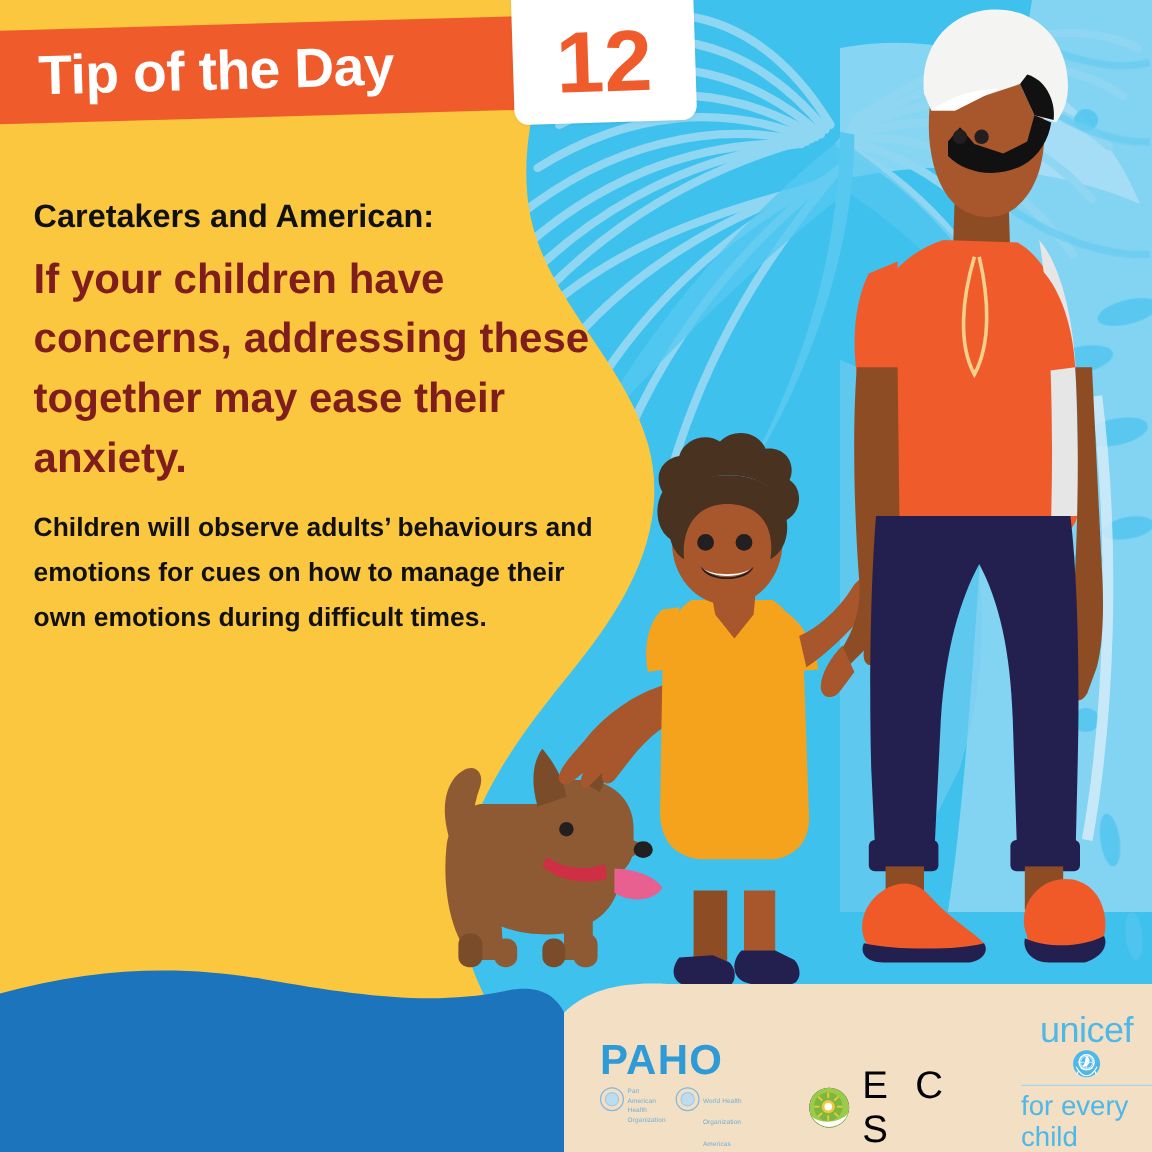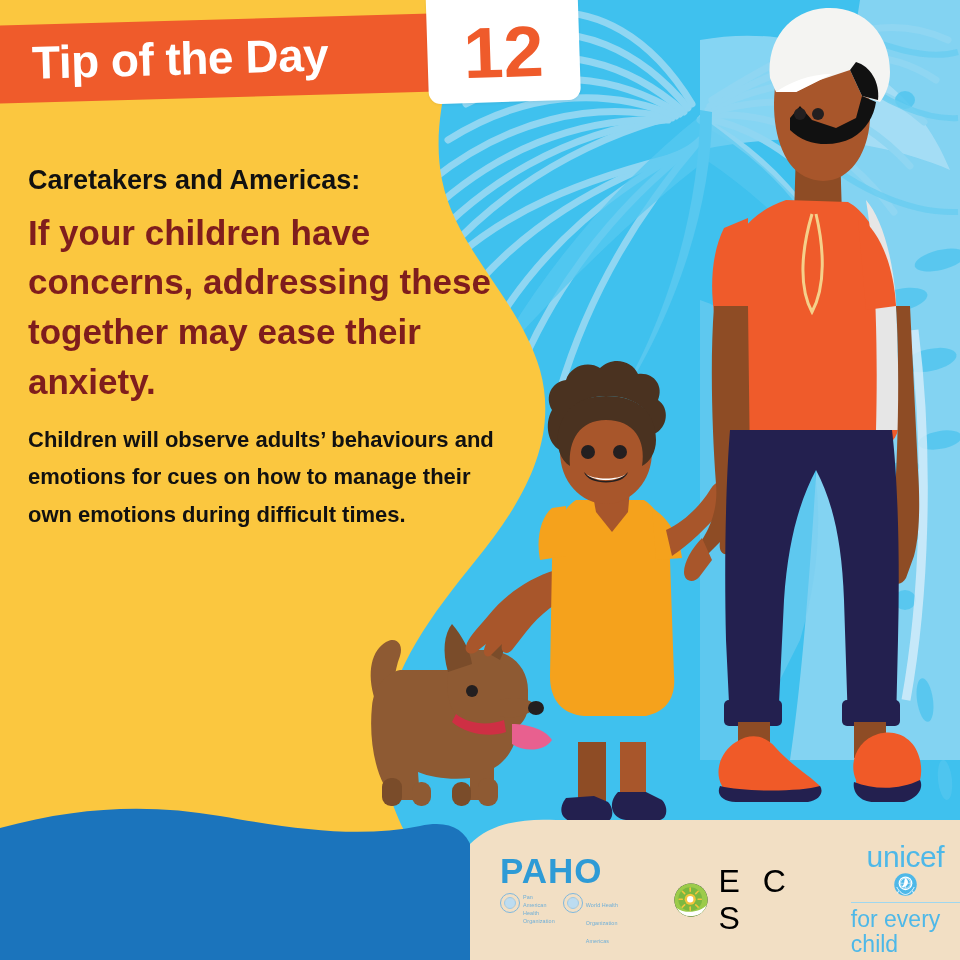--- a/index.html
+++ b/index.html
@@ -83,21 +83,21 @@
     margin:0;
   }
 
   
   #logobar{
     position:absolute;
     left:470px; bottom:0;
     width:490px; height:135px;
     z-index:25;
     display:flex;
-    align-items:center;
+    align-items:flex-end;
     padding-top:14px;
     box-sizing:border-box;
   }
   .logo-slot{position:relative;}
 
   
   #paho{margin-left:30px;width:160px;}
   #paho-word{
     color:#2E9BD6;
     font-size:35px;
@@ -420,21 +420,21 @@
 
   <div id="banner">
     <span id="banner-label">Tip of the Day</span>
   </div>
 
   <div id="daycard">
     <div id="day-number">12</div>
   </div>
 
   <div id="copy">
-    <p class="eyebrow">Caretakers and Americas:</p>
+    <p class="eyebrow">Caretakers and American:</p>
     <p class="highlight">If your children have concerns, addressing these together may ease their anxiety.</p>
     <p class="body-copy">Children will observe adults’ behaviours and emotions for cues on how to manage their own emotions during difficult times.</p>
   </div>
 
   <div id="logobar">
 
     <div class="logo-slot" id="paho">
       <div id="paho-word">PAHO</div>
       <div class="paho-sub">
         <div class="paho-sub-unit">

